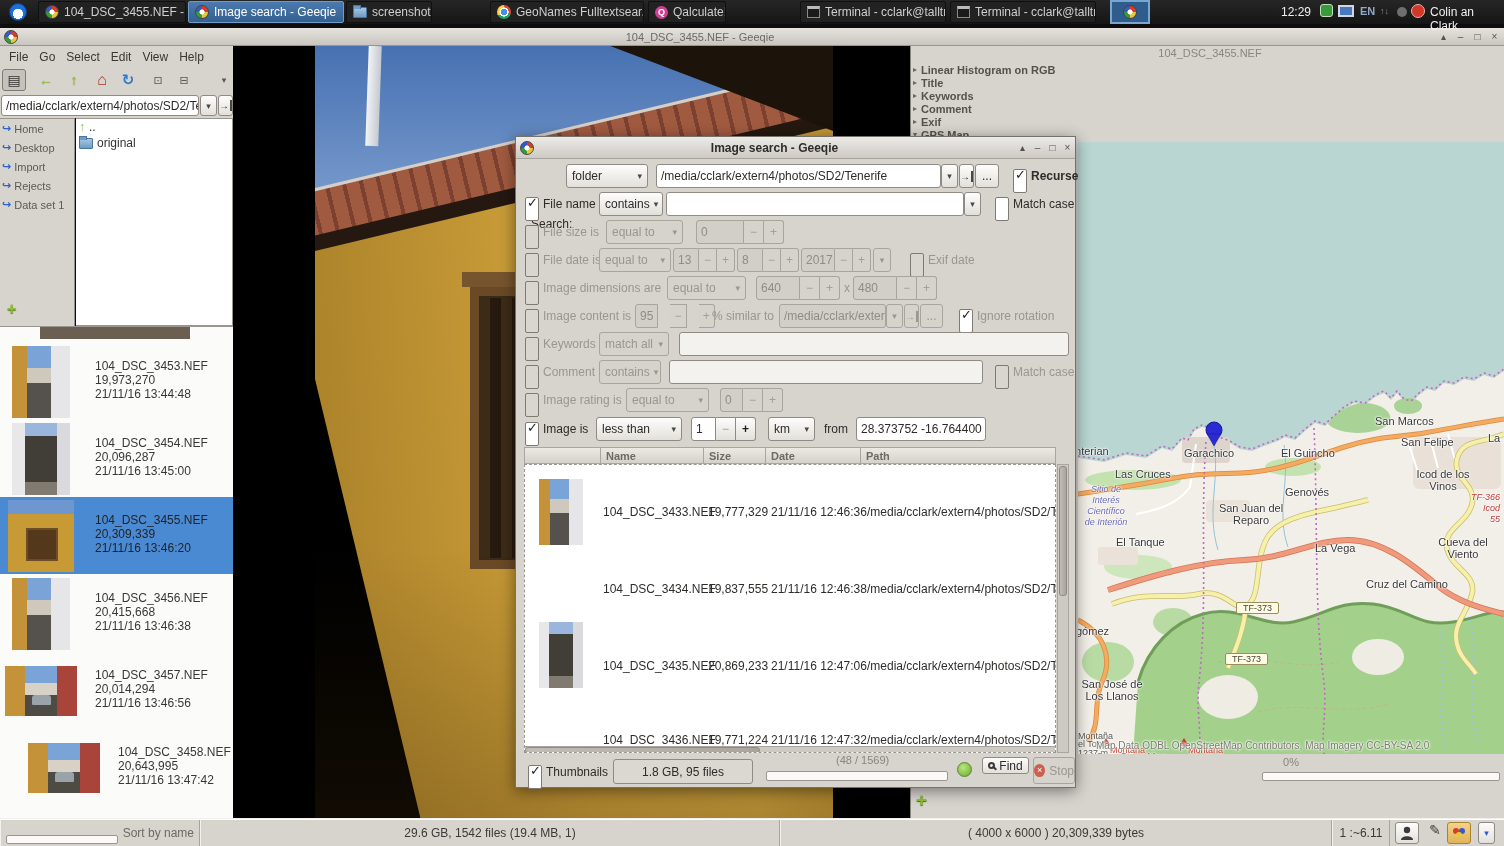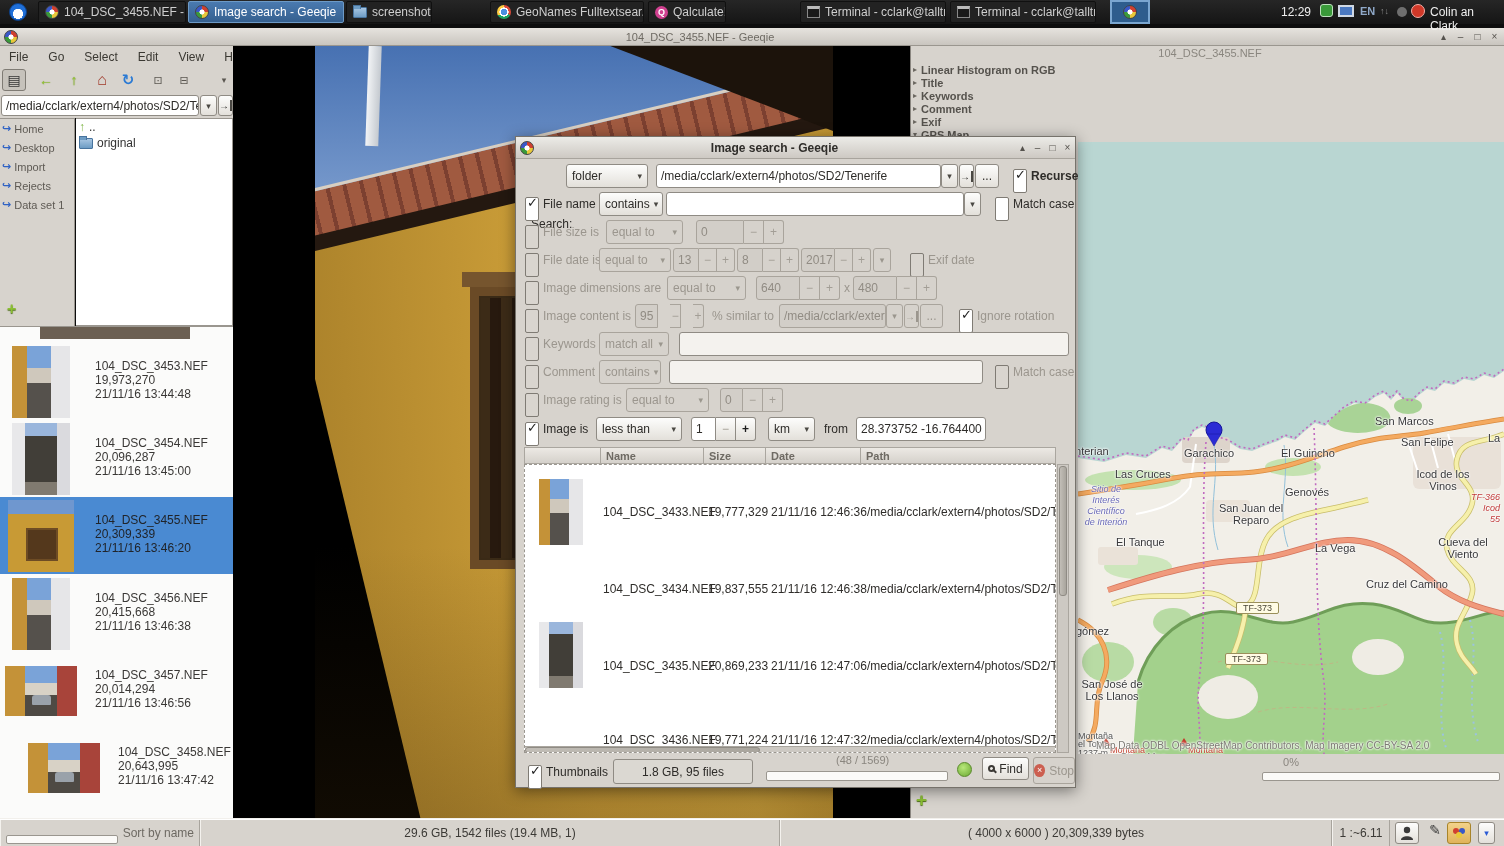--- a/index.html
+++ b/index.html
@@ -42,21 +42,21 @@
   .seg { border:1px solid #8f8b84; display:flex; align-items:center; justify-content:center; font-size:12px; }
   .spin { display:flex; }
   .spin .sv { border-radius:3px 0 0 3px; padding:0 4px; justify-content:flex-start; display:flex; align-items:center; background:#fff; border:1px solid #8f8b84; }
   .spin .sm { border-left:none; background:linear-gradient(180deg,#fdfdfc,#e3e0da); color:#5a5650; }
   .spin .sp { border-left:none; border-radius:0 3px 3px 0; background:linear-gradient(180deg,#fdfdfc,#e3e0da); color:#1d1d1d; font-weight:bold; }
   .off .spin .sv { background:#d2cec8; color:#918c84; border-color:#a9a49c; }
   .off .spin .sm,.off .spin .sp { background:#d6d2cc; color:#a39e96; border-color:#a9a49c; font-weight:normal; }
 
   
   #titlebar { position:absolute; left:0; top:28px; width:1504px; height:18px; background:linear-gradient(180deg,#e6e3de,#c9c5bf); border-bottom:1px solid #9a968f; }
-  #menubar { position:absolute; left:0; top:46px; width:233px; height:21px; background:#d7d3cd; display:flex; align-items:center; gap:20px; padding-left:9px; color:#3a3832; }
+  #menubar { position:absolute; left:0; top:46px; width:233px; height:21px; background:#d7d3cd; display:flex; align-items:center; gap:11px; padding-left:9px; color:#3a3832; }
   #toolbar { position:absolute; left:0; top:67px; width:233px; height:27px; background:#d7d3cd; }
   .tool { position:absolute; top:2px; width:24px; height:22px; display:flex; align-items:center; justify-content:center; font-size:14px; }
   #pathbar { position:absolute; left:0; top:94px; width:233px; height:24px; background:#d7d3cd; }
   #bookmarks { position:absolute; left:0; top:118px; width:75px; height:208px; background:#d7d3cd; border-right:1px solid #9a968f; border-top:1px solid #9a968f; }
   .bmk { display:flex; align-items:center; gap:3px; padding:3px 2px; color:#5e5a54; font-size:11px; white-space:nowrap; overflow:hidden; }
   .bmk .ic { color:#2f62c4; font-weight:bold; font-size:11px; }
   #folderpane { position:absolute; left:76px; top:118px; width:157px; height:208px; background:#fff; border:1px solid #9a968f; border-left:none; }
   .fitem { display:flex; align-items:center; gap:4px; padding:1px 3px; color:#333; }
   #filelist { position:absolute; left:0; top:326px; width:233px; height:492px; background:#fbfbfa; border-top:1px solid #9a968f; overflow:hidden; }
   .frow { position:absolute; left:0; width:233px; height:77px; }
@@ -527,21 +527,21 @@
       <div class="spin" style="left:337px;width:84px;">
         <div class="sv" style="width:44px;">480</div>
         <div class="seg sm" style="width:20px;">−</div>
         <div class="seg sp" style="width:20px;">+</div>
       </div>
     </div>
 
     <div class="drow off" style="top:167px;">
       <span class="cb cbw" style="left:9px;"></span>
       <span class="lbl" style="left:27px;">Image content is</span>
-      <div class="spin" style="left:119px;width:69px;gap:12px;">
+      <div class="spin" style="left:119px;width:80px;gap:12px;">
         <div class="sv" style="width:25px;">95</div>
         <div class="seg sm" style="width:20px;">−</div>
         <div class="seg sp" style="width:20px;">+</div>
       </div>
       <span class="lbl" style="left:196px;">% similar to</span>
       <div class="entry gray" style="left:263px;width:107px;">/media/cclark/extern4/p</div>
       <div class="gbtn" style="left:370px;width:17px;font-size:9px;">▾</div>
       <div class="gbtn" style="left:388px;width:15px;font-size:10px;">
           <span style="border-right:2px solid #9b968e;padding-right:1px;">→</span>
         </div>
@@ -644,21 +644,21 @@
       <div class="scrollthumb abs" style="left:1px;top:1px;width:8px;height:130px;"></div>
     </div>
 
     <div class="drow" style="top:620px;height:30px;">
       <span class="cb checked cbw" style="left:12px;top:8px;"></span>
       <span class="lbl" style="left:30px;top:8px;">Thumbnails</span>
       <div class="entry" style="left:97px;top:2px;width:140px;height:25px;background:#dbd8d2;justify-content:center;">1.8 GB, 95 files</div>
       <span class="lbl" style="left:320px;top:-3px;font-size:11px;color:#8a867f;">(48 / 1569)</span>
       <div class="abs" style="left:250px;top:14px;width:182px;height:10px;background:#fbfaf8;border:1px solid #9a968f;border-radius:2px;"></div>
       <div class="abs" style="left:441px;top:5px;width:15px;height:15px;border-radius:50%;background:radial-gradient(circle at 40% 35%,#b8e87a,#6aa832);border:1px solid #5a8a2a;"></div>
-      <div class="gbtn abs" style="left:466px;top:0;width:47px;height:23px;">
+      <div class="gbtn abs" style="left:466px;top:0;width:47px;height:17px;">
           <span class="mag"></span>
           <span>Find</span>
         </div>
       <div class="gbtn abs" style="left:517px;top:0;width:42px;height:27px;background:#d6d2cc;color:#9b968e;border-color:#a9a49c;">
           <span class="stopic">×</span>
           <span>Stop</span>
         </div>
     </div>
   </div>
 

